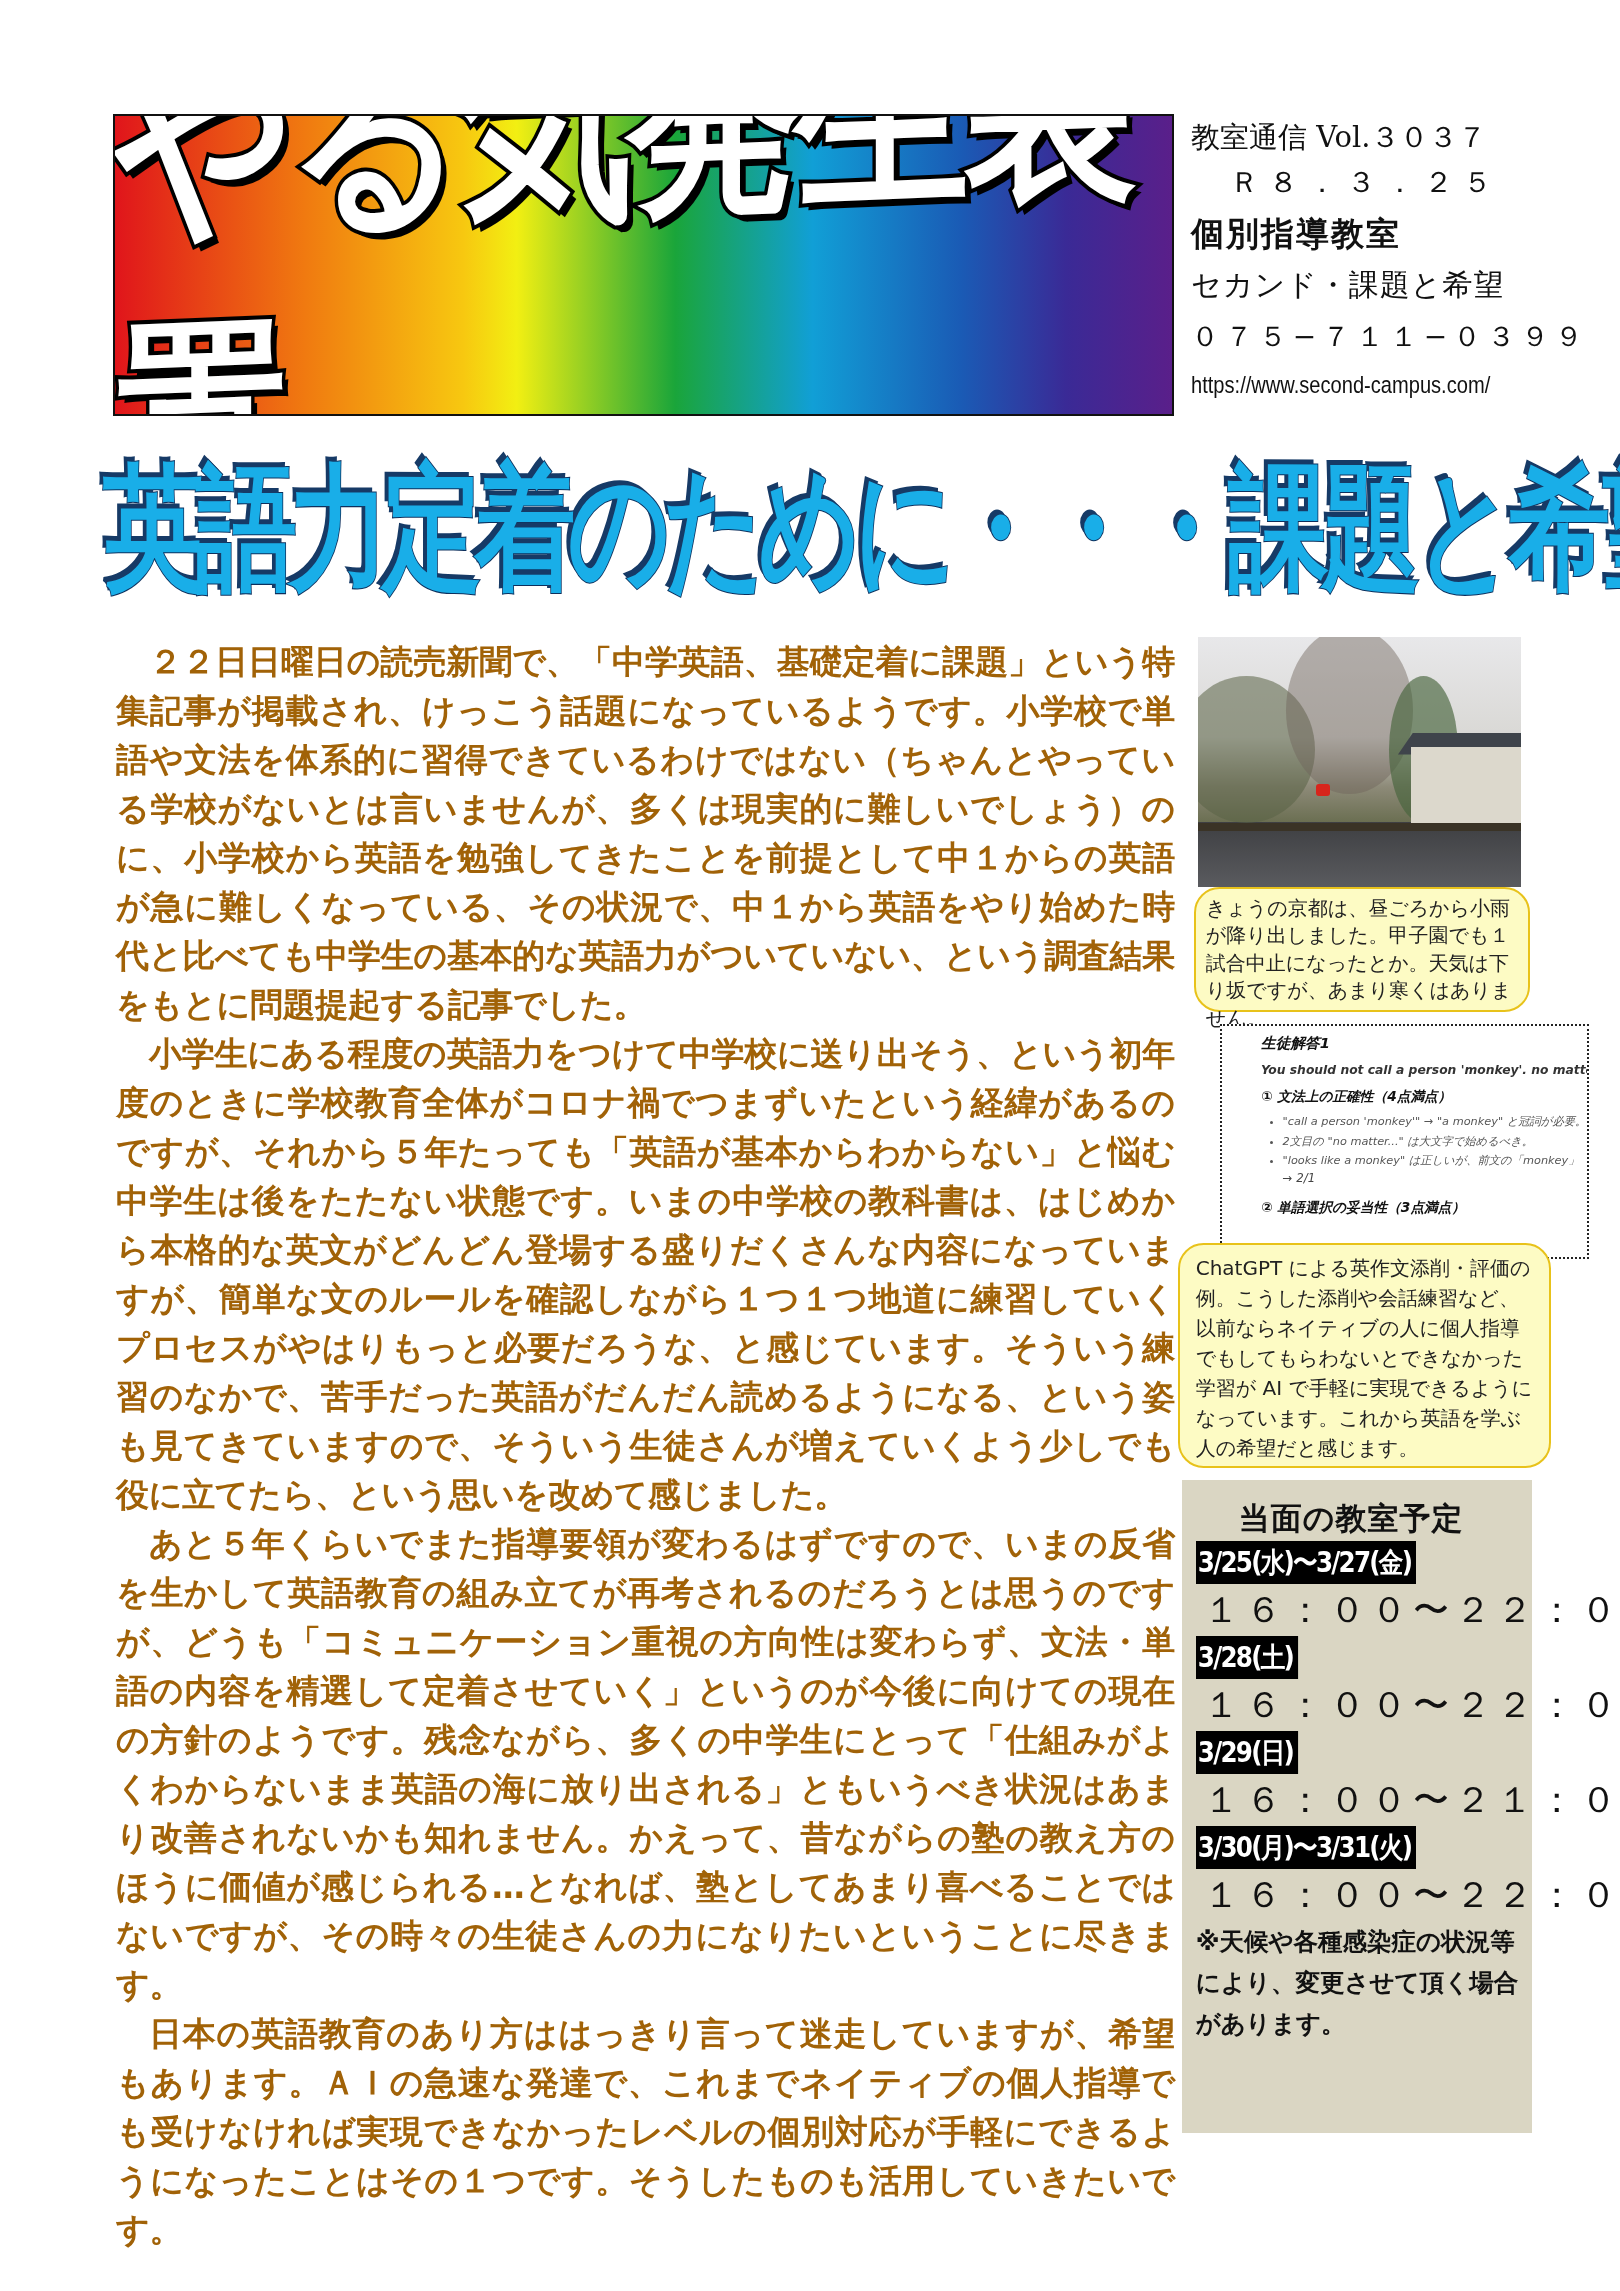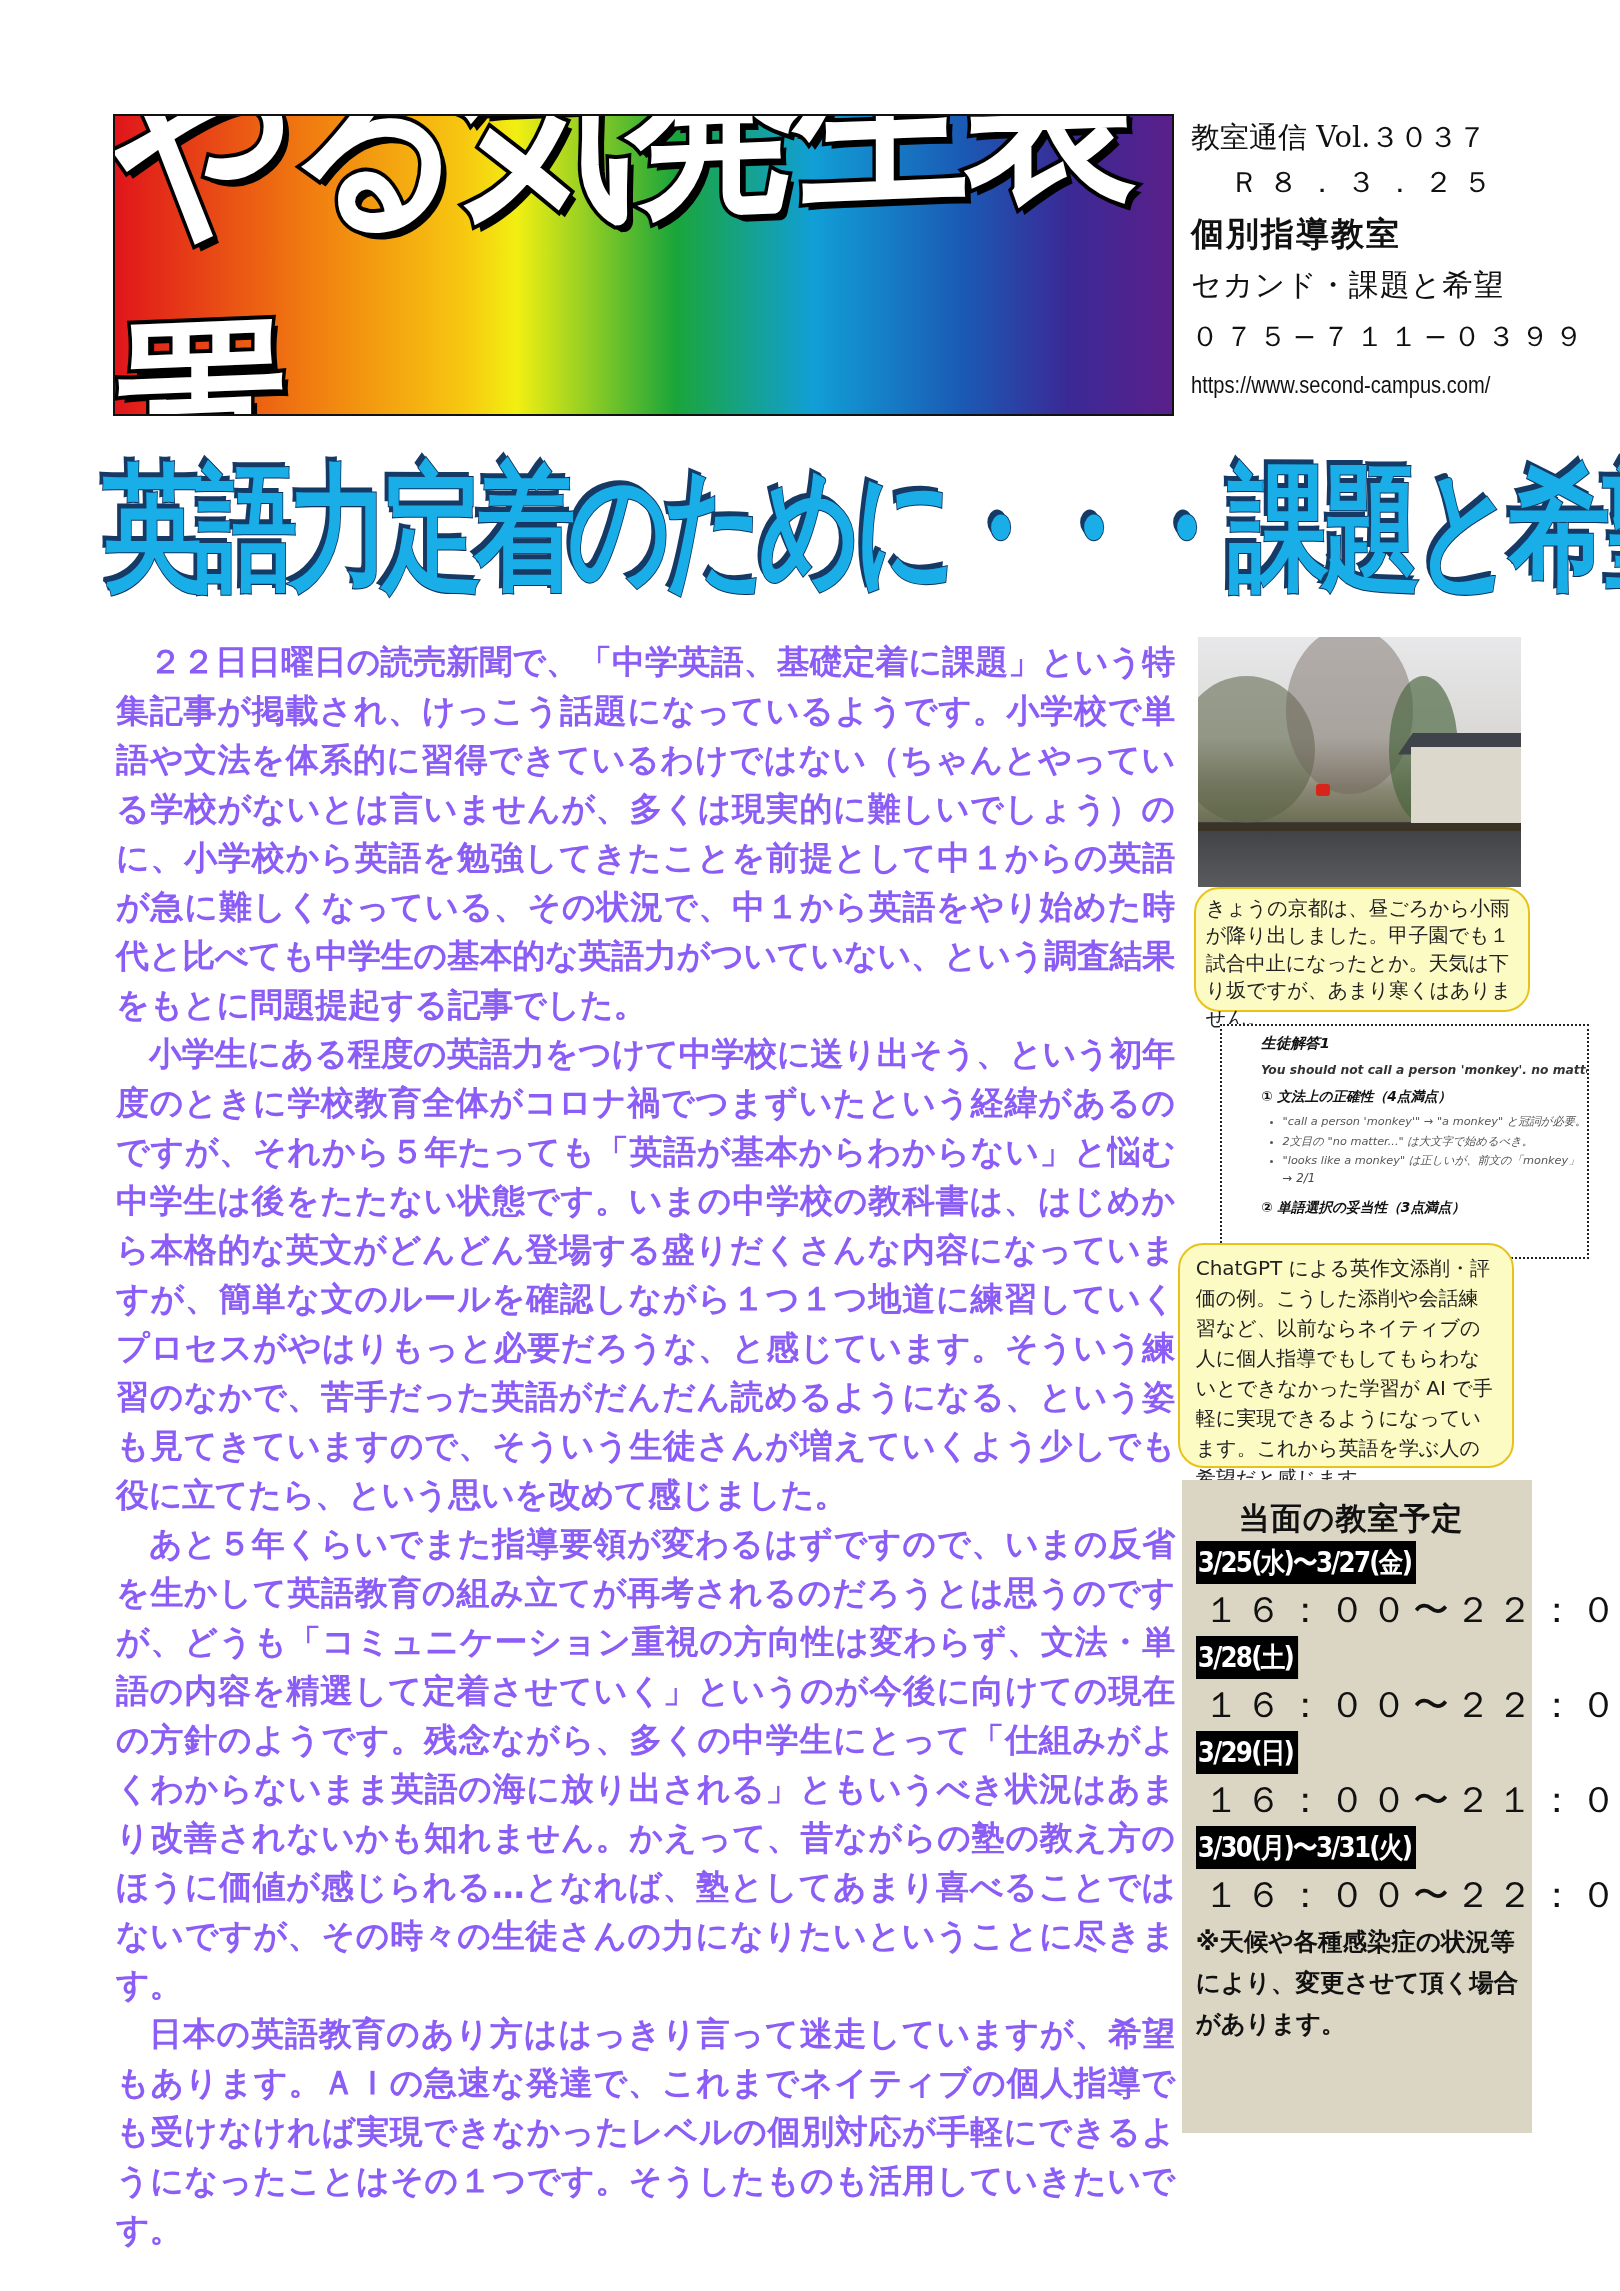--- a/index.html
+++ b/index.html
@@ -32,41 +32,41 @@
               display: flex; align-items: center; }
   .headline span { font-family: "DejaVu Sans", sans-serif; font-weight: bold; font-size: 129px;
                    color: #19aee8; letter-spacing: -9.8px;
                    -webkit-text-stroke: 2px #0d2f5c; paint-order: stroke fill;
                    text-shadow: -4.9px -4.9px 0 #163a66; display: inline-block;
                    transform: scaleX(0.78) scaleY(1.05); transform-origin: left center; white-space: nowrap; }
 
   
   .article { position: absolute; left: 116px; top: 637px; width: 1059px;
              font-family: "DejaVu Sans", sans-serif; font-weight: bold;
-             font-size: 33px; line-height: 49px; color: #8b5cf6; letter-spacing: -0.3px; }
+             font-size: 33px; line-height: 49px; color: #a16207; letter-spacing: -0.3px; }
   .article p { margin: 0; text-indent: 33px; text-align: justify; }
 
   
   .photo { position: absolute; left: 1198px; top: 637px; width: 323px; height: 250px;
            background:
              linear-gradient(to bottom, transparent 0%, transparent 74%, #3e3f42 74%, #5a5b5f 100%),
              linear-gradient(to bottom, #e8e8ea 0%, #d9d8d5 40%, #8d8a78 60%, #6b6f52 74%);
            overflow: hidden; }
   .photo .house { position: absolute; right: 0; top: 110px; width: 110px; height: 82px; background: #dcd8cc; }
   .photo .roof { position: absolute; right: 0; top: 96px; width: 123px; height: 21.6px; background: #3f444b;
                  clip-path: polygon(12% 0, 100% 0, 100% 100%, 0 100%); }
   .photo .tree { position: absolute; border-radius: 50%; background: rgba(90,98,70,0.55); }
   .photo .slide { position: absolute; left: 118px; top: 147px; width: 13.7px; height: 11.8px; background: #d8251c; border-radius: 2.9px; }
   .photo .fence { position: absolute; left: 0; top: 186px; width: 100%; height: 7.8px; background: #3a3326; }
 
   .callout { position: absolute; border: 2.9px solid #e8c21a; background: #fdfbc4; border-radius: 25.5px;
              box-sizing: border-box; font-family: "DejaVu Sans", sans-serif; color: #222; }
   .callout.weather { left: 1194px; top: 887px; width: 336px; height: 125px;
                      padding: 5.9px 9.8px; font-size: 20px; line-height: 27.4px; }
-  .callout.chatgpt { left: 1178px; top: 1243px; width: 336px; height: 225px;
+  .callout.chatgpt { left: 1178px; top: 1243px; width: 373px; height: 225px;
                      padding: 7.8px 15.7px; font-size: 20px; line-height 29px; line-height: 30px; }
 
   .screenshot { position: absolute; left: 1220px; top: 1024px; width: 369px; height: 235px;
                 border: 2px dotted #222; box-sizing: border-box; background: #fff;
                 padding: 7.8px 0 0 39px; font-family: "DejaVu Sans", sans-serif; overflow: hidden; font-style: italic; }
   .screenshot .s-title { font-size: 14.7px; font-weight: bold; margin-bottom: 9.8px; }
   .screenshot .s-sentence { font-size: 12.3px; font-weight: bold; color: #333; white-space: nowrap; margin-bottom: 11.8px; }
   .screenshot .s-h { font-size: 13.7px; font-weight: bold; margin-bottom: 5.9px; white-space: nowrap; }
   .screenshot ul { margin: 0 0 0 0; padding-left: 21.6px; }
   .screenshot li { font-size: 11.3px; color: #555; white-space: nowrap; line-height: 19.6px; }

